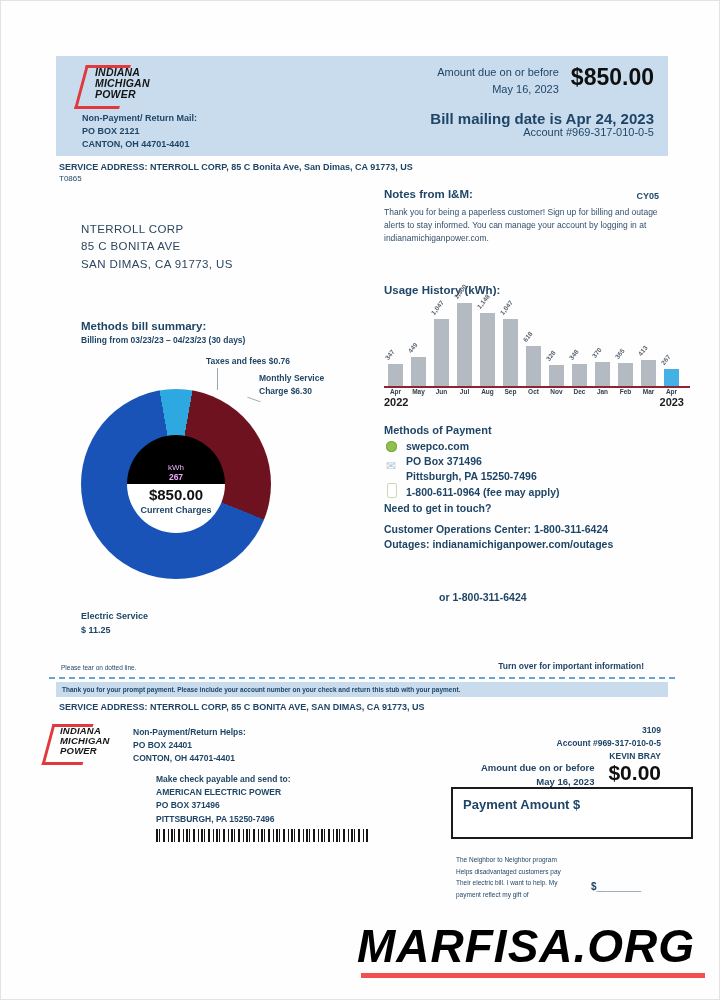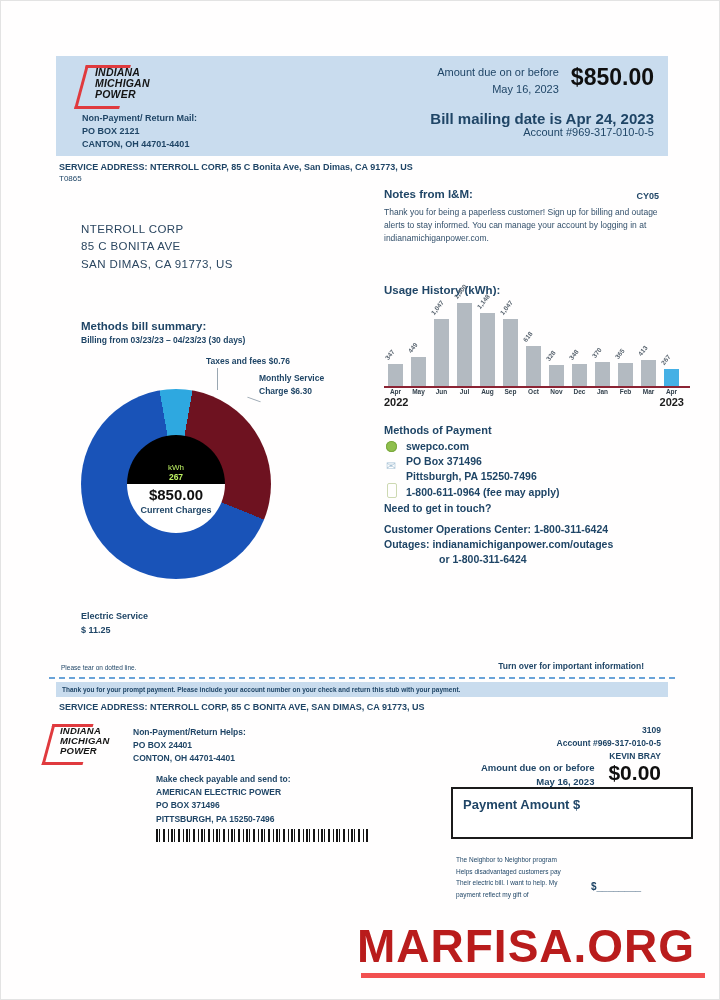--- a/index.html
+++ b/index.html
@@ -12,21 +12,21 @@
   .navy{color:#1f4566;}
   .bold{font-weight:bold;}
   
   .band{background:#c9dcee;}
   .logo-bracket{border:3px solid #e03a3e;border-right:none;transform:skewX(-15deg);}
   .logo-text{font-weight:bold;font-style:italic;color:#141414;line-height:1.04;letter-spacing:.2px;}
   .big-amount{font-weight:bold;color:#0f0f0f;}
   
   #donut{border-radius:50%;}
   #hole{border-radius:50%;overflow:hidden;display:flex;flex-direction:column;text-align:center;}
-  #hole .half-top{background:#000;color:#bef264;height:50%;display:flex;flex-direction:column;justify-content:flex-end;padding-bottom:2px;}
+  #hole .half-top{background:#000;color:#f0abfc;height:50%;display:flex;flex-direction:column;justify-content:flex-end;padding-bottom:2px;}
   #hole .half-bot{background:#fff;height:50%;padding-top:2px;}
   .callout-line{background:#9aa7b2;}
   
   #bars{display:flex;align-items:flex-end;border-bottom:2px solid #8c2434;}
   .bar-col{position:relative;width:23px;height:88px;}
   .bar-rect{position:absolute;bottom:0;left:4px;width:15px;}
   .bar-val{position:absolute;left:5px;transform:rotate(-52deg);transform-origin:left bottom;
            font-size:6.5px;color:#5a6570;white-space:nowrap;font-weight:bold;}
   #bar-months{display:flex;}
   .bar-month{width:23px;text-align:center;font-size:6.5px;font-weight:bold;color:#33414d;}
@@ -34,21 +34,21 @@
   .globe-icon{display:inline-block;width:11px;height:11px;border-radius:50%;
     background:#8fbf4d;box-shadow:inset 0 0 0 1px #7aa83e;}
   .envelope-icon{color:#a9c3d6;font-size:12px;line-height:10px;}
   .phone-icon{display:inline-block;width:8px;height:13px;border:1.5px solid #cdd9b2;border-radius:2px;}
   
   .dashed{border-top:2px dashed #6aa3d8;}
   .stub-band{background:#c9dcee;}
   .barcode{background:repeating-linear-gradient(90deg,#151515 0 2px,#fff 2px 3px,#151515 3px 4px,#fff 4px 7px,#151515 7px 9px,#fff 9px 12px,#151515 12px 13px,#fff 13px 15px);}
   .pay-box{border:2.5px solid #1b1b1b;background:#fff;}
   .ocr{font-family:"DejaVu Sans Mono", monospace;color:#3c3c3c;letter-spacing:.6px;}
-  .wm-text{font-weight:bold;color:#b91c1c;letter-spacing:1px;}
+  .wm-text{font-weight:bold;color:#000000;letter-spacing:1px;font-style:italic;}
   .wm-underline{background:#f25050;}
   .tiny{font-size:6.5px;}
 </style>
 </head>
 <body>
 
 <div id="page">
 
   <div class="abs band" style="left:55px;top:55px;width:612px;height:100px;">
 
@@ -207,21 +207,21 @@
   <div class="abs navy" style="left:405px;top:438px;font-size:10.5px;line-height:1.45;font-weight:bold;">
     <div>swepco.com</div>
     <div>PO Box 371496</div>
     <div>Pittsburgh, PA 15250-7496</div>
     <div>1-800-611-0964 (fee may apply)</div>
   </div>
   <div class="abs navy bold" style="left:383px;top:501px;font-size:10.5px;">Need to get in touch?</div>
   <div class="abs navy" style="left:383px;top:521px;font-size:10.5px;line-height:1.45;font-weight:bold;">
     <div>Customer Operations Center: 1-800-311-6424</div>
     <div>Outages: indianamichiganpower.com/outages</div>
-    <div style="padding-left:55px;">or 1-800-311-6424</div>
+    <div style="padding-left:55px;margin-top:38px;">or 1-800-311-6424</div>
   </div>
 
   <div class="abs tiny navy" style="left:60px;top:663px;">Please  tear  on  dotted line.</div>
   <div class="abs navy bold" style="right:75px;top:660px;font-size:8.5px;">Turn over for important  information!</div>
   <div class="abs dashed" style="left:48px;top:676px;width:626px;height:0;"></div>
   <div class="abs stub-band" style="left:55px;top:681px;width:612px;height:15px;">
     <div class="tiny navy" style="padding:4px 6px;font-weight:bold;">Thank you for your prompt payment.  Please include your account number on your check and return this stub with your payment.</div>
   </div>
   <div class="abs navy bold" style="left:58px;top:701px;font-size:9px;">SERVICE ADDRESS: NTERROLL CORP, 85 C BONITA AVE, SAN DIMAS, CA 91773, US</div>
 

